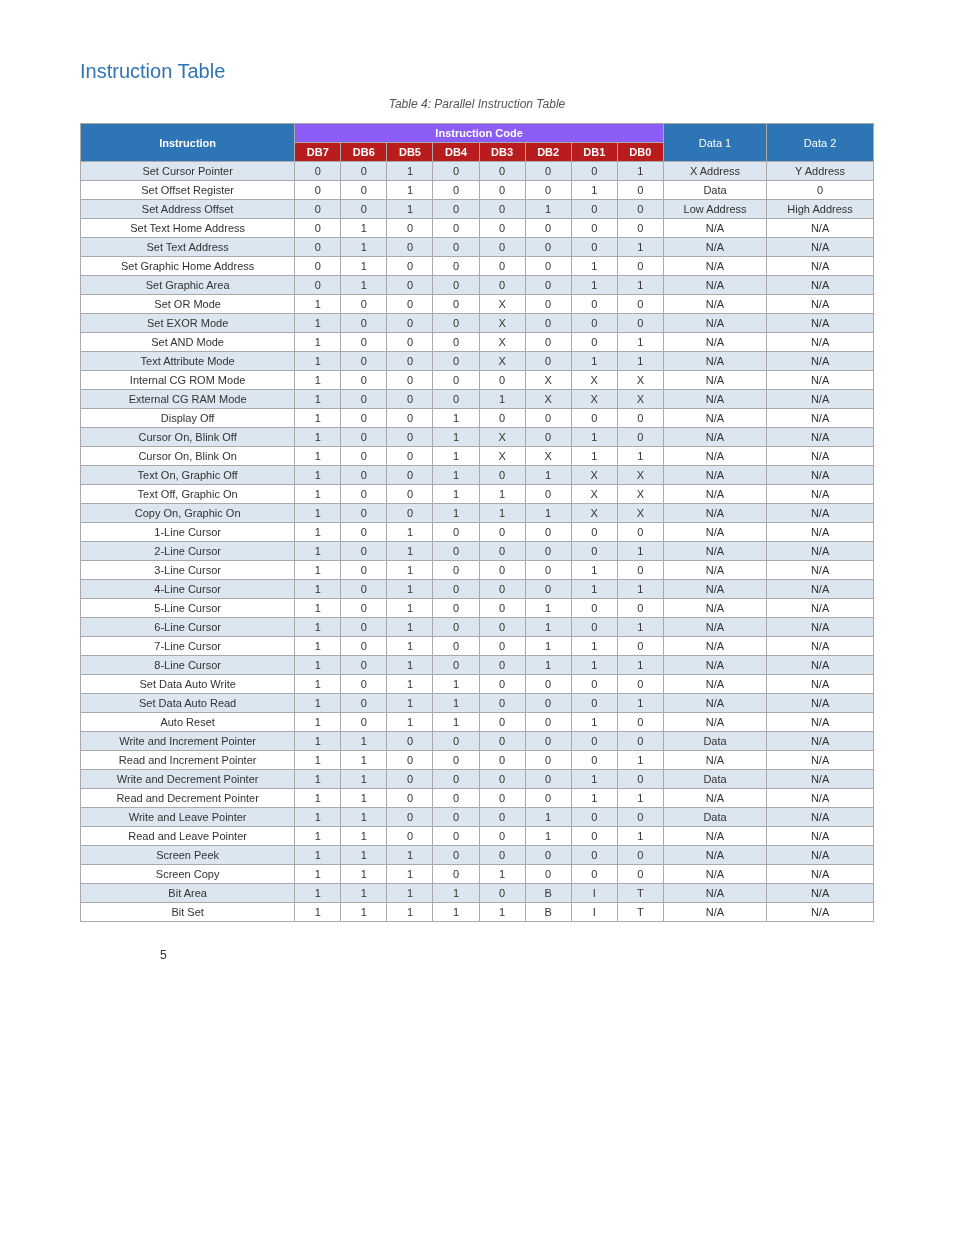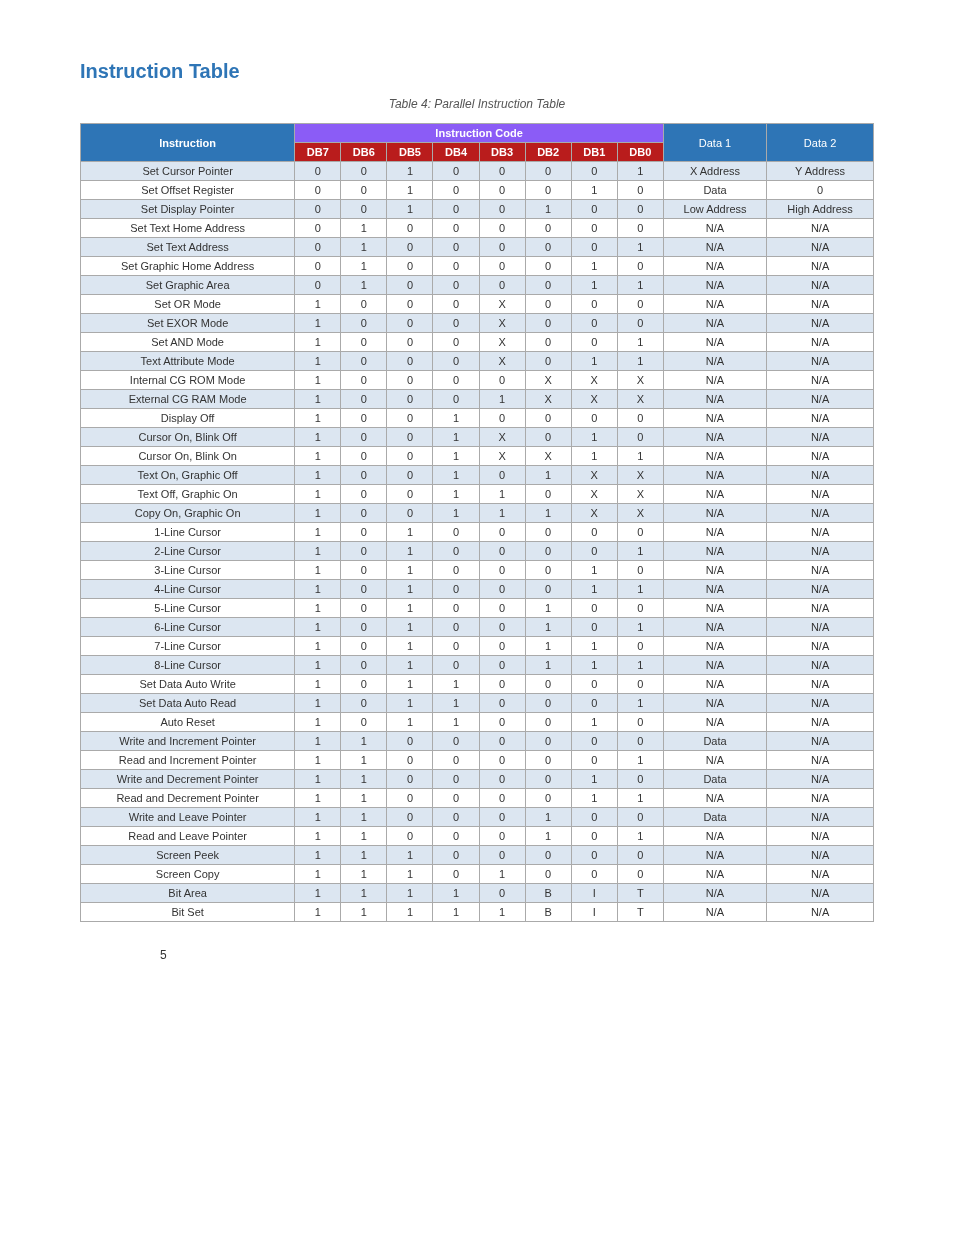--- a/index.html
+++ b/index.html
@@ -7,21 +7,21 @@
       font-family: Arial, sans-serif;
       background: #fff;
       color: #333;
       width: 954px;
       min-height: 1235px;
       padding: 60px 80px 60px 80px;
     }
     .page-title {
       color: #2e75b6;
       font-size: 20px;
-      font-weight: bold;
+      font-weight: normal;
       margin-bottom: 14px;
     }
     .table-caption {
       font-style: italic;
       font-size: 12px;
       color: #555;
       text-align: center;
       margin-bottom: 12px;
     }
     table {
@@ -117,21 +117,21 @@
         <td>1</td>
         <td>0</td>
         <td>0</td>
         <td>0</td>
         <td>1</td>
         <td>0</td>
         <td>Data</td>
         <td>0</td>
       </tr>
       <tr>
-        <td>Set Display Pointer</td>
+        <td>Set Address Offset</td>
         <td>0</td>
         <td>0</td>
         <td>1</td>
         <td>0</td>
         <td>0</td>
         <td>1</td>
         <td>0</td>
         <td>0</td>
         <td>Low Address</td>
         <td>High Address</td>

